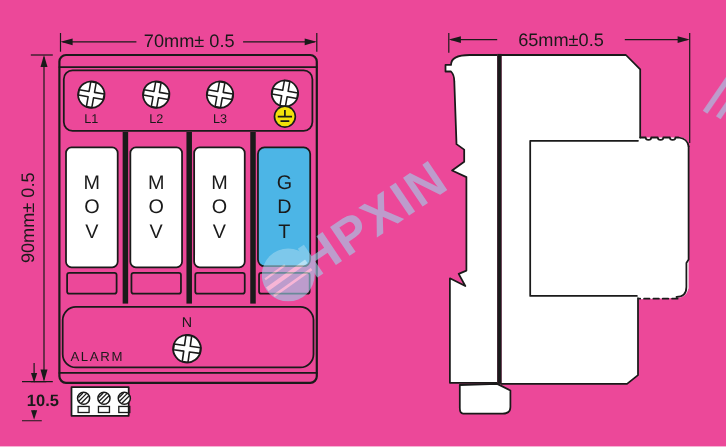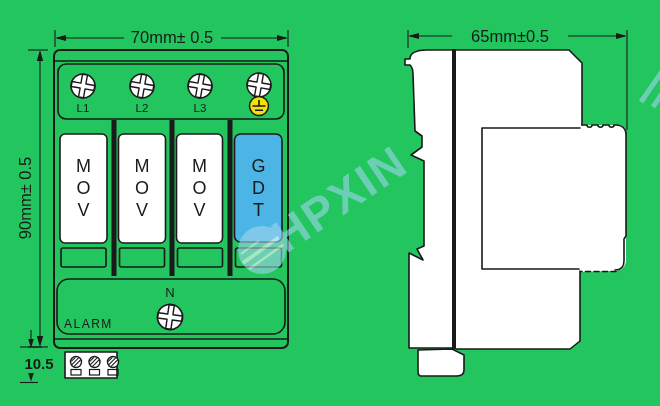--- a/index.html
+++ b/index.html
@@ -1,16 +1,16 @@
 <!DOCTYPE html>
 <html><head>
 <meta charset="utf-8">
 <style>
   html,body{margin:0;padding:0;background:#fff;width:660px;height:406px;overflow:hidden}
-  #stage{position:relative;width:660px;height:406px;background:#22c55e}
+  #stage{position:relative;width:660px;height:406px;background:#ec4899}
   svg{position:absolute;left:0;top:0}
   .s{stroke:#1a1a1a;fill:none;stroke-width:1.6px;stroke-linejoin:round;stroke-linecap:round}
   .s2{stroke:#1a1a1a;fill:none;stroke-width:2px;stroke-linejoin:round}
   .sf{stroke:#1a1a1a;fill:#fff;stroke-width:1.6px;stroke-linejoin:round}
   .thin{stroke:#1a1a1a;fill:none;stroke-width:1.2px}
   .dim{stroke:#1a1a1a;fill:none;stroke-width:1.1px}
   .arr{fill:#1a1a1a;stroke:none}
   .bar{fill:#1a1a1a;stroke:none}
   .t{font-family:"Liberation Sans","DejaVu Sans",sans-serif;fill:#1a1a1a}
   .t17{font-size:16.5px}

